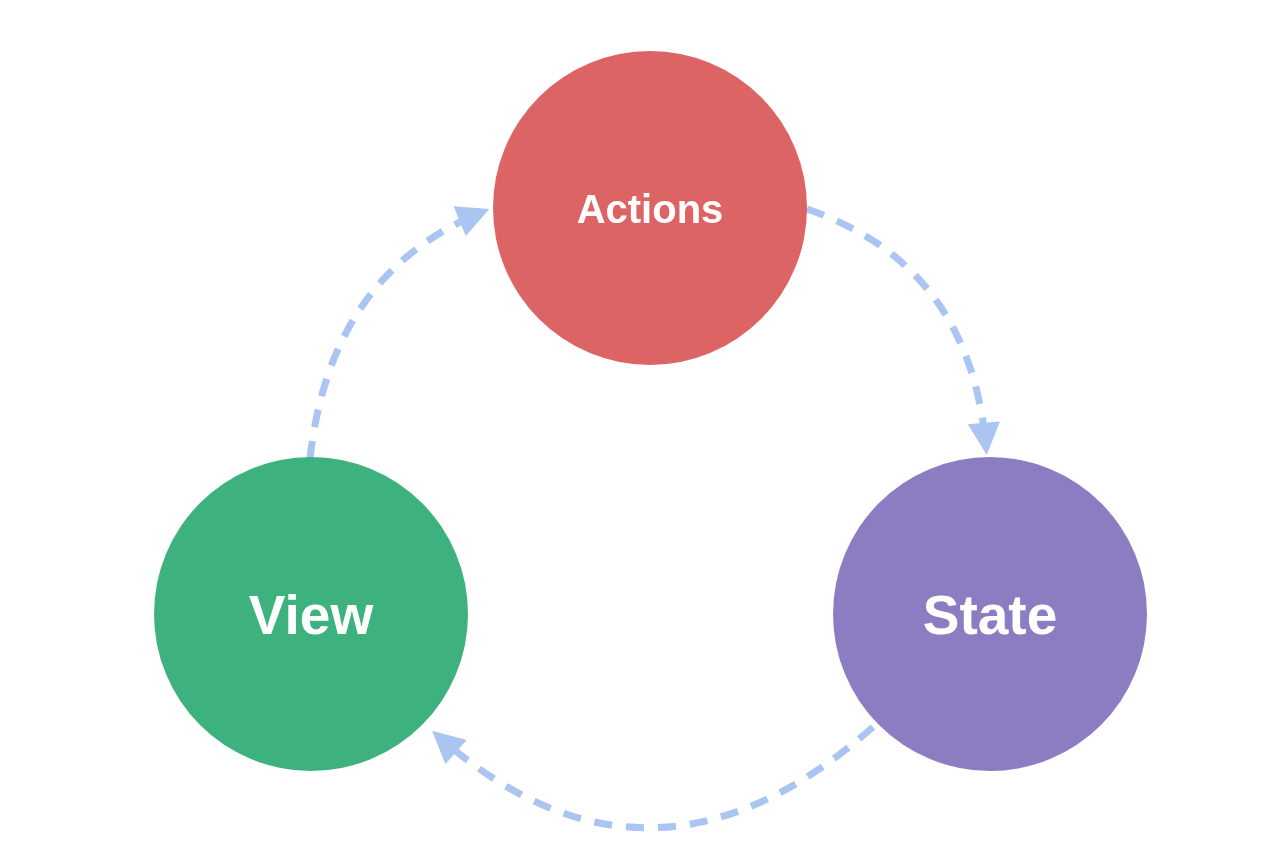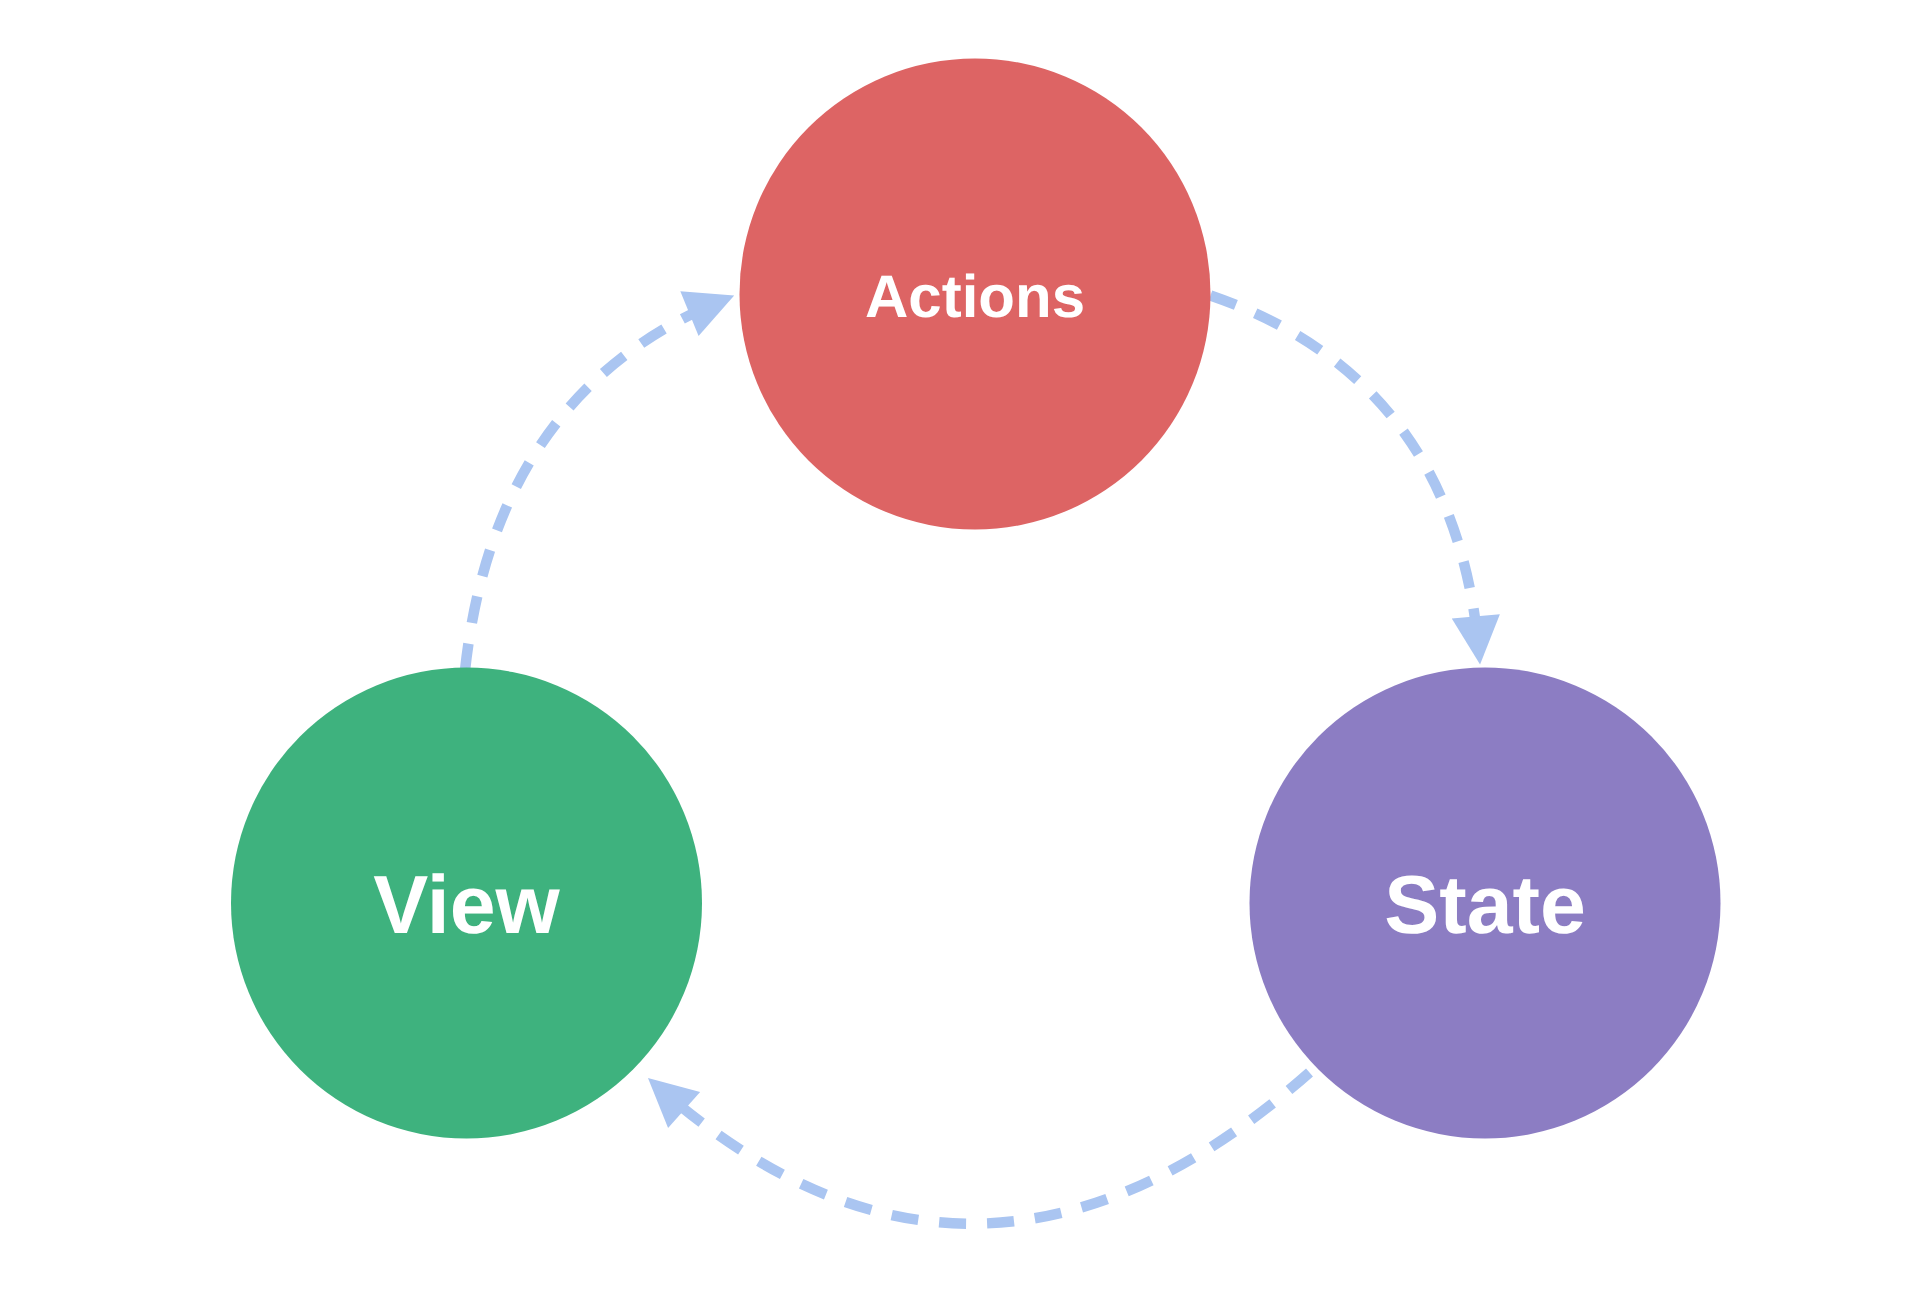--- a/index.html
+++ b/index.html
@@ -9,20 +9,21 @@
   body {
     width: 1280px;
     height: 866px;
     background: #ffffff;
     overflow: hidden;
   }
   .canvas {
     position: relative;
     width: 1280px;
     height: 650px;
+    margin-top: 12px;
   }
   svg {
     display: block;
   }
   .edge {
     fill: none;
     stroke-width: 7;
     stroke-dasharray: 18 14;
     stroke-linecap: butt;
   }

